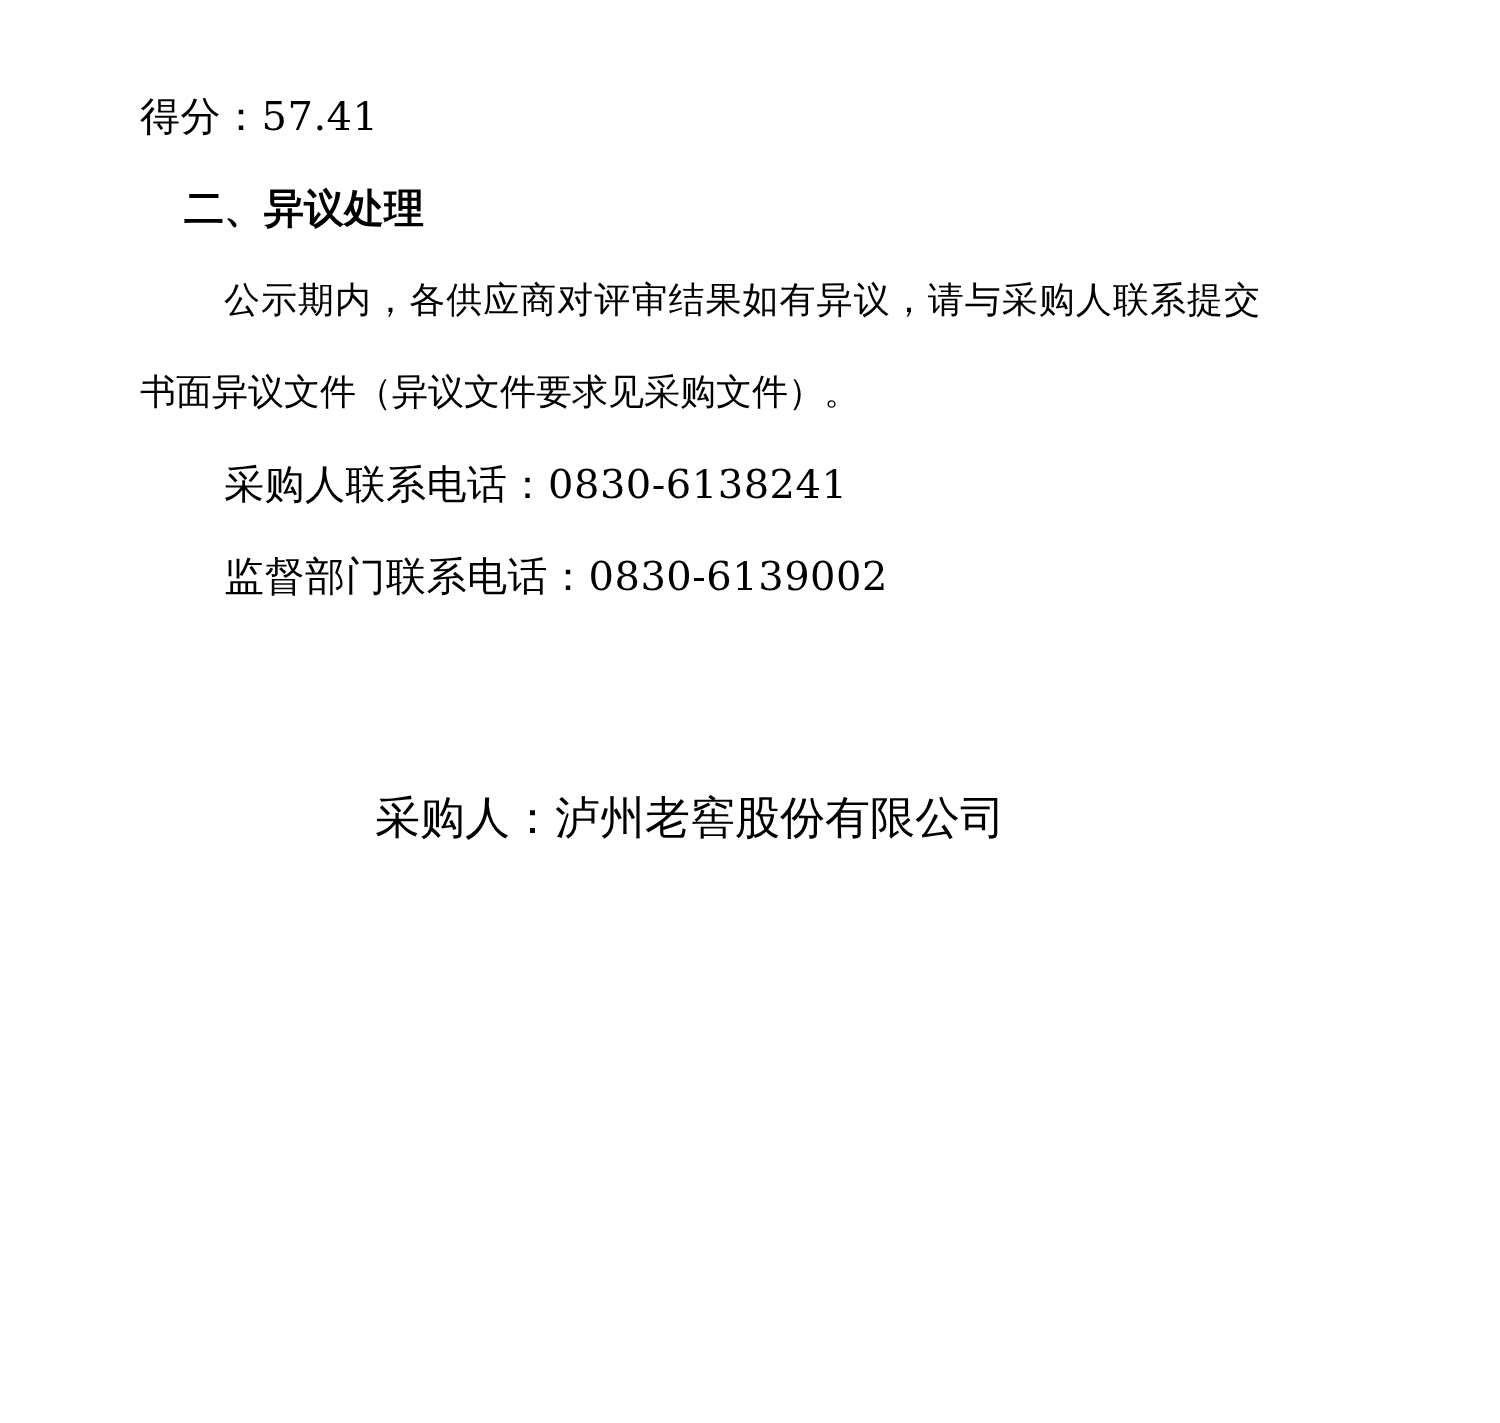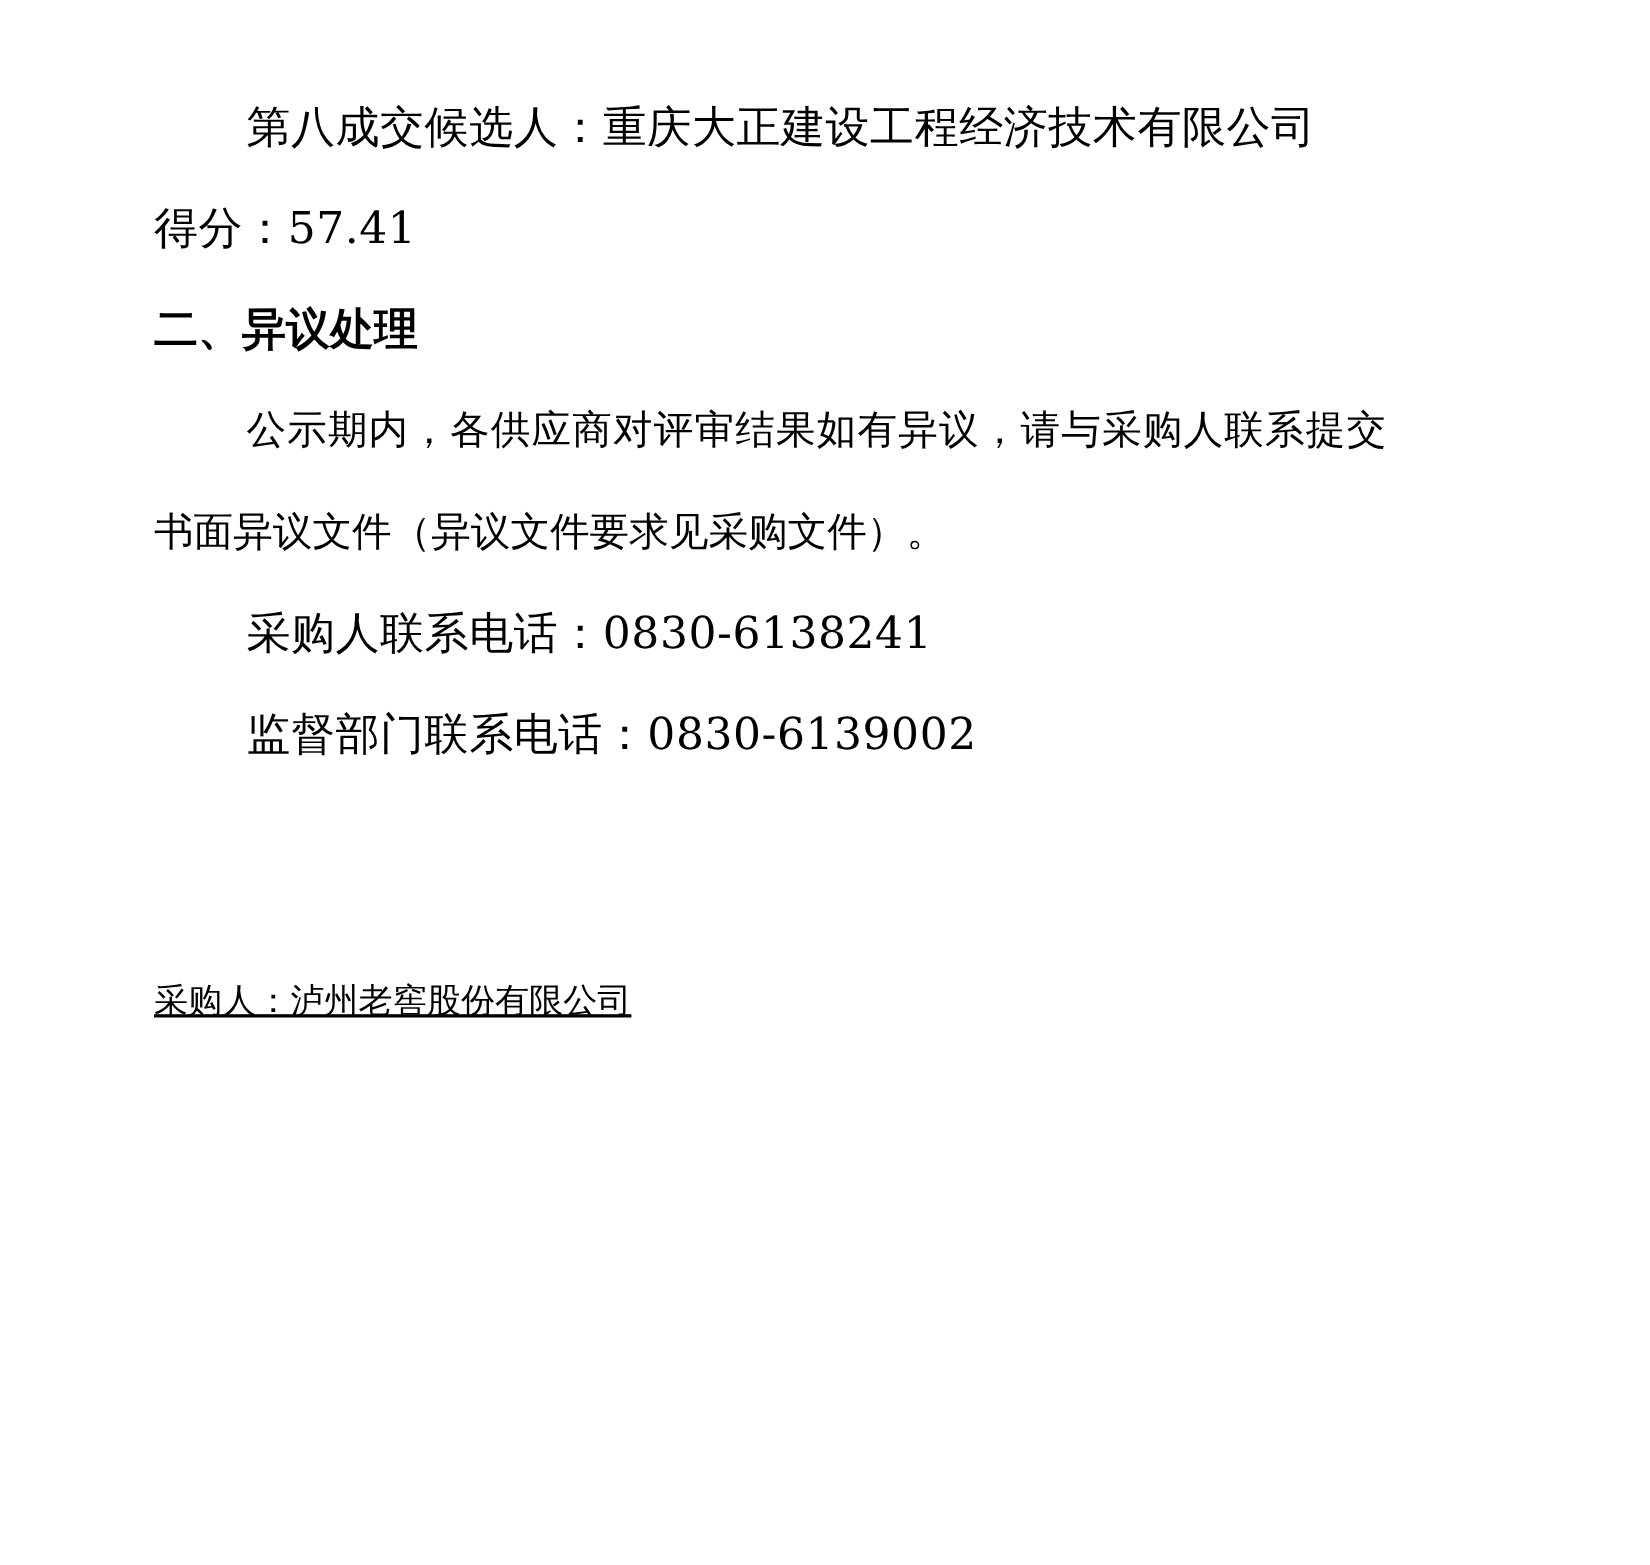--- a/index.html
+++ b/index.html
@@ -29,44 +29,43 @@
     text-align: justify;
     text-justify: inter-ideograph;
   }
   .indent {
     text-indent: 84px;
   }
   .heading {
     font-weight: bold;
     font-size: 40px;
     line-height: 92px;
+    margin-left: 44px;
   }
   .para {
     font-size: 36px;
     line-height: 92px;
     text-indent: 84px;
     text-align: justify;
     text-justify: inter-ideograph;
   }
   .spacer-lg { height: 150px; }
   .signature {
-    font-size: 31px;
+    font-size: 45px;
     line-height: 92px;
-    text-align: left;
+    text-align: center;
     padding-right: 20px;
-    text-decoration: underline;
   }
 </style>
 </head>
 <body>
 
 <div class="page">
 
 
-  <div class="line indent">第八成交候选人：重庆大正建设工程经济技术有限公司</div>
 
   <div class="line">得分：57.41</div>
 
 
   <div class="heading">二、异议处理</div>
 
   <div class="para">公示期内，各供应商对评审结果如有异议，请与采购人联系提交书面异议文件（异议文件要求见采购文件）。</div>
 
 
   <div class="line indent">采购人联系电话：0830-6138241</div>

